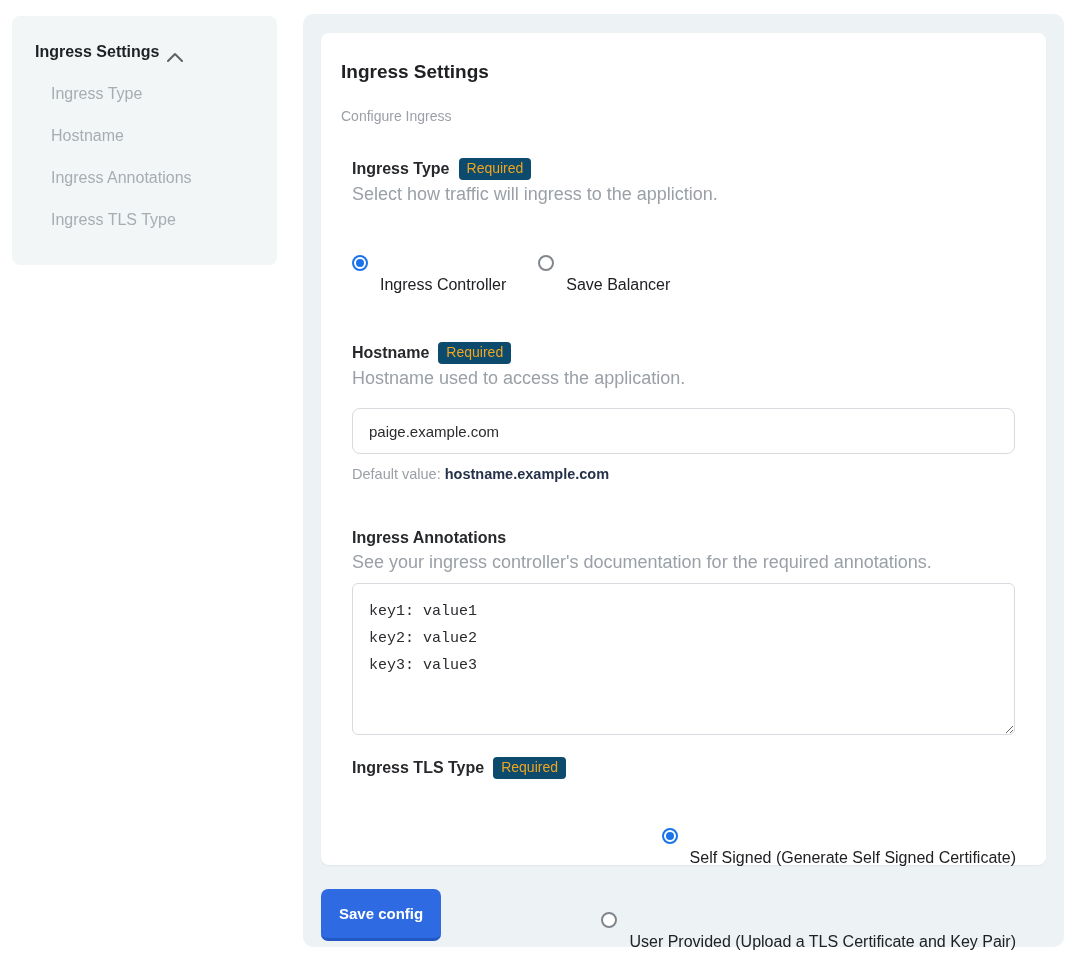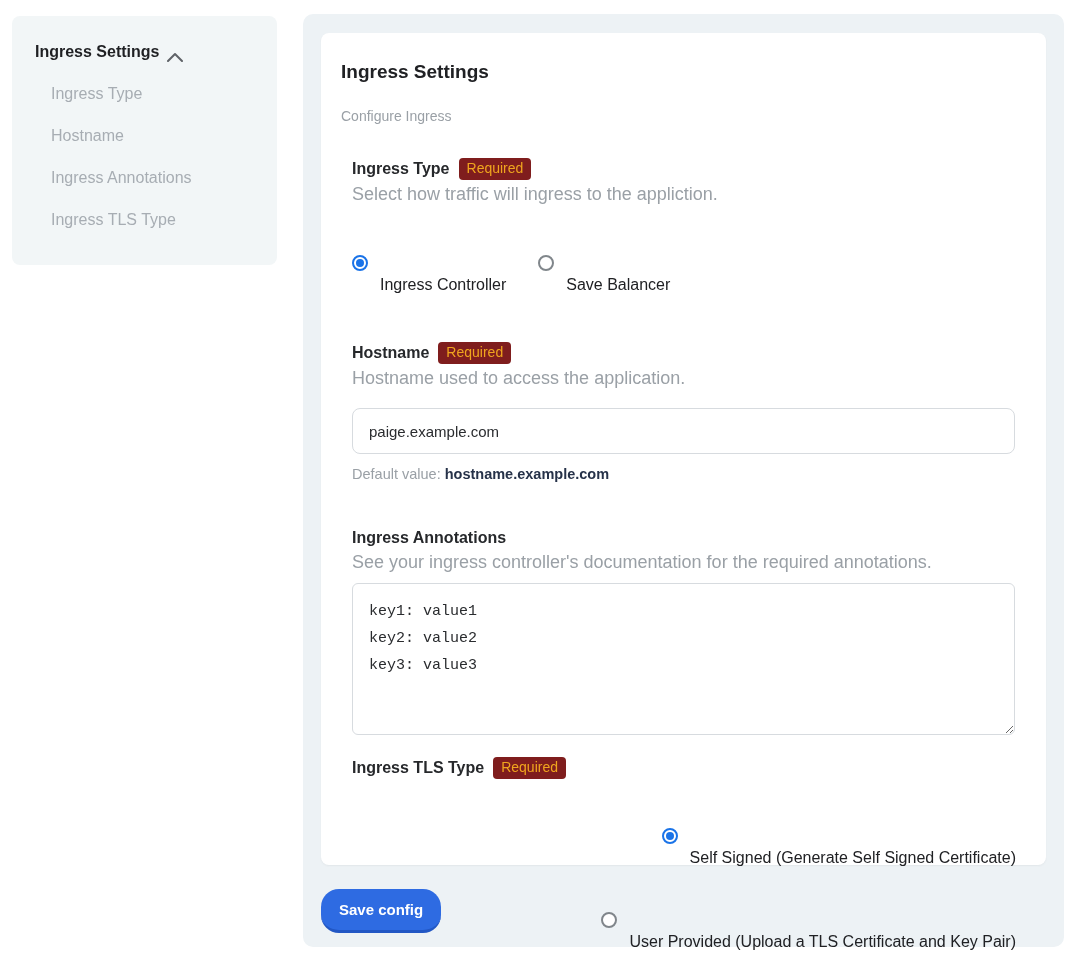--- a/index.html
+++ b/index.html
@@ -63,21 +63,21 @@
   }
   .sections { margin-left: 11px; }
 
   .section-header {
     display: flex; align-items: center;
     font-size: 16px; font-weight: 700; color: #26282b;
     line-height: 20px;
   }
   .badge {
     margin-left: 9px;
-    background: #7f1d1d;
+    background: #0c4a6e;
     color: #f0a51e;
     font-size: 14px; font-weight: 400;
     padding: 3px 8px 4px 8px;
     border-radius: 4px;
     line-height: 15px;
   }
   .section-desc {
     font-size: 18px; color: #9aa0a6;
     margin-top: 6px; line-height: 16px;
   }
@@ -136,25 +136,25 @@
   
   .mt-sec1 { margin-top: 34px; }
   .mt-sec2 { margin-top: 48px; }
   .mt-sec3 { margin-top: 46px; }
   .mt-sec4 { margin-top: 22px; }
 
   
   .save-button {
     position: absolute;
     left: 18px; top: 875px;
-    min-width: 119px; height: 44px;
+    min-width: 119px; height: 52px;
     background: #2e6be2;
     border: none;
     border-bottom: 3px solid #2257c4;
-    border-radius: 18px;
+    border-radius: 7px;
     color: #ffffff;
     font-family: "Liberation Sans", sans-serif;
     font-size: 15px; font-weight: 700;
     padding: 0 18px;
     cursor: pointer;
   }
 </style>
 </head>
 <body>
 

